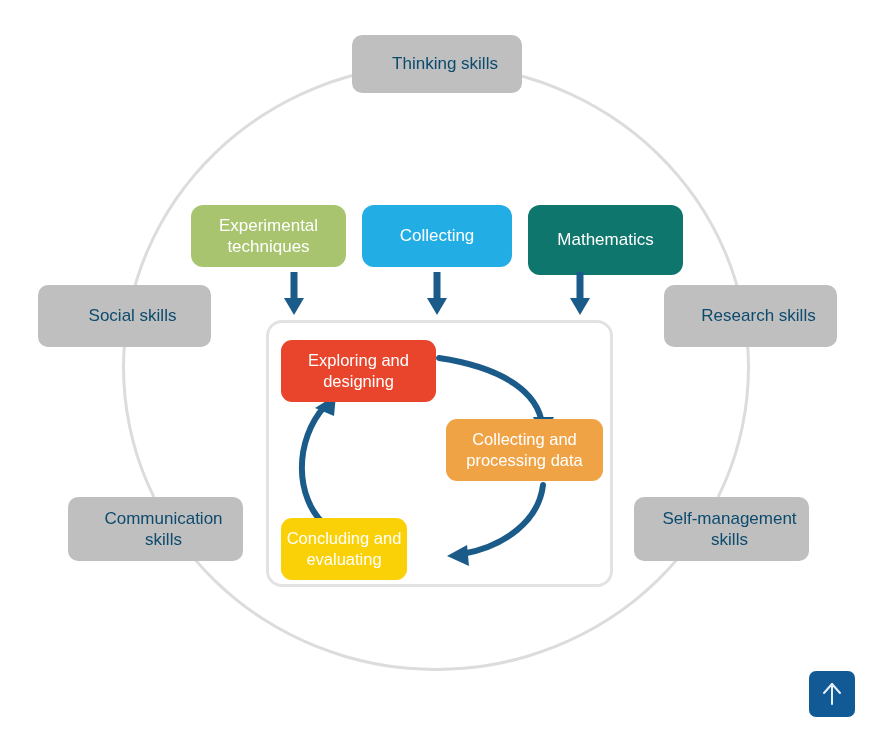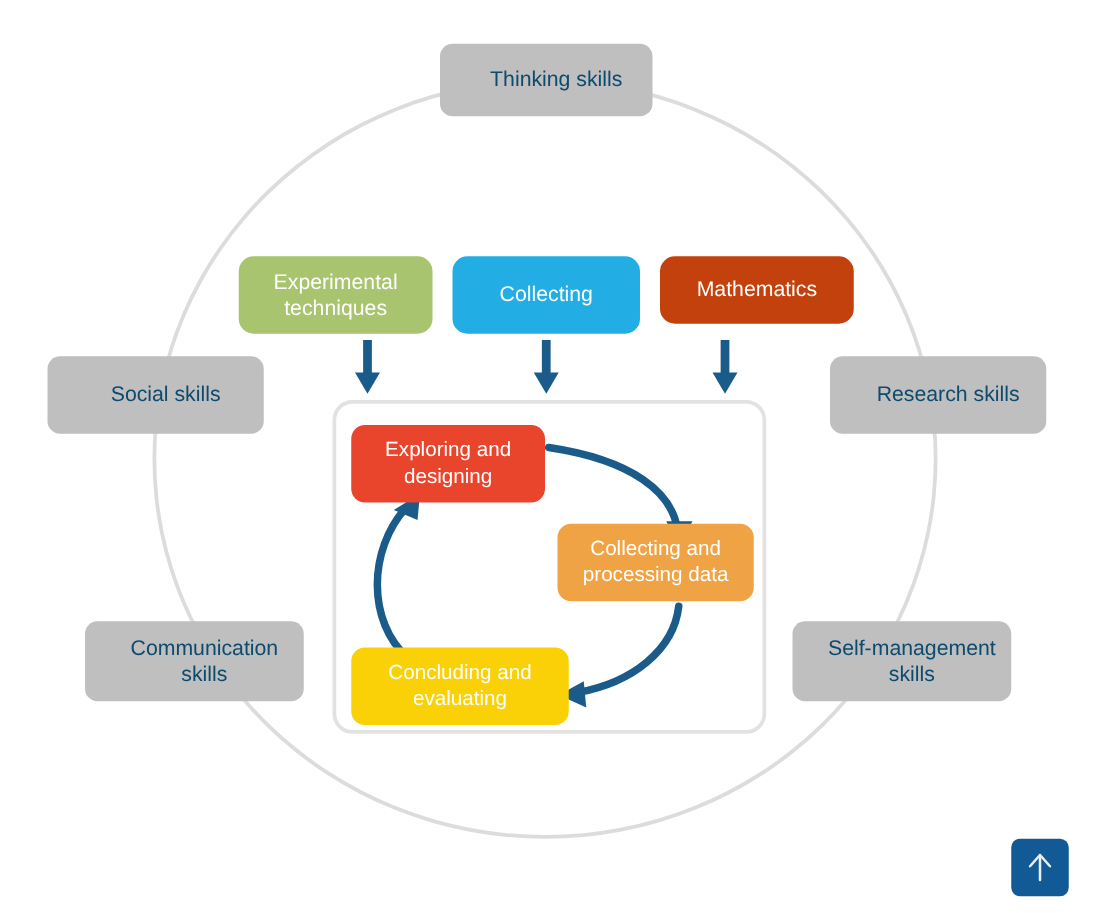--- a/index.html
+++ b/index.html
@@ -62,21 +62,21 @@
   .skill.sk-selfmanagement  { left: 634px; top: 497px; width: 175px; height: 64px; text-align: center; }
 
   
   .source {
     color: #ffffff;
     font-size: 17px;
     border-radius: 12px;
   }
   .source.src-experimental { left: 191px; top: 205px; width: 155px; height: 62px; background: #a8c46e; }
   .source.src-technology   { left: 362px; top: 205px; width: 150px; height: 62px; background: #22aee5; }
-  .source.src-mathematics  { left: 528px; top: 205px; width: 155px; height: 54px; background: #c2410c; }
+  .source.src-mathematics  { left: 528px; top: 205px; width: 155px; height: 70px; background: #0f766e; }
 
   
   .down-arrow {
     position: absolute;
     width: 26px;
     height: 44px;
   }
 
   
   .panel {
@@ -92,21 +92,21 @@
   }
 
   
   .stagebox {
     color: #ffffff;
     font-size: 16.5px;
     border-radius: 11px;
   }
   .stagebox.st-exploring  { left: 281px; top: 340px; width: 155px; height: 62px; background: #e8452c; }
   .stagebox.st-collecting { left: 446px; top: 419px; width: 157px; height: 62px; background: #f0a345; }
-  .stagebox.st-concluding { left: 281px; top: 518px; width: 174px; height: 62px; background: #fad007; }
+  .stagebox.st-concluding { left: 281px; top: 518px; width: 126px; height: 62px; background: #fad007; }
 
   
   .cycle-arrows {
     position: absolute;
     left: 266px;
     top: 320px;
     width: 347px;
     height: 267px;
     pointer-events: none;
   }

